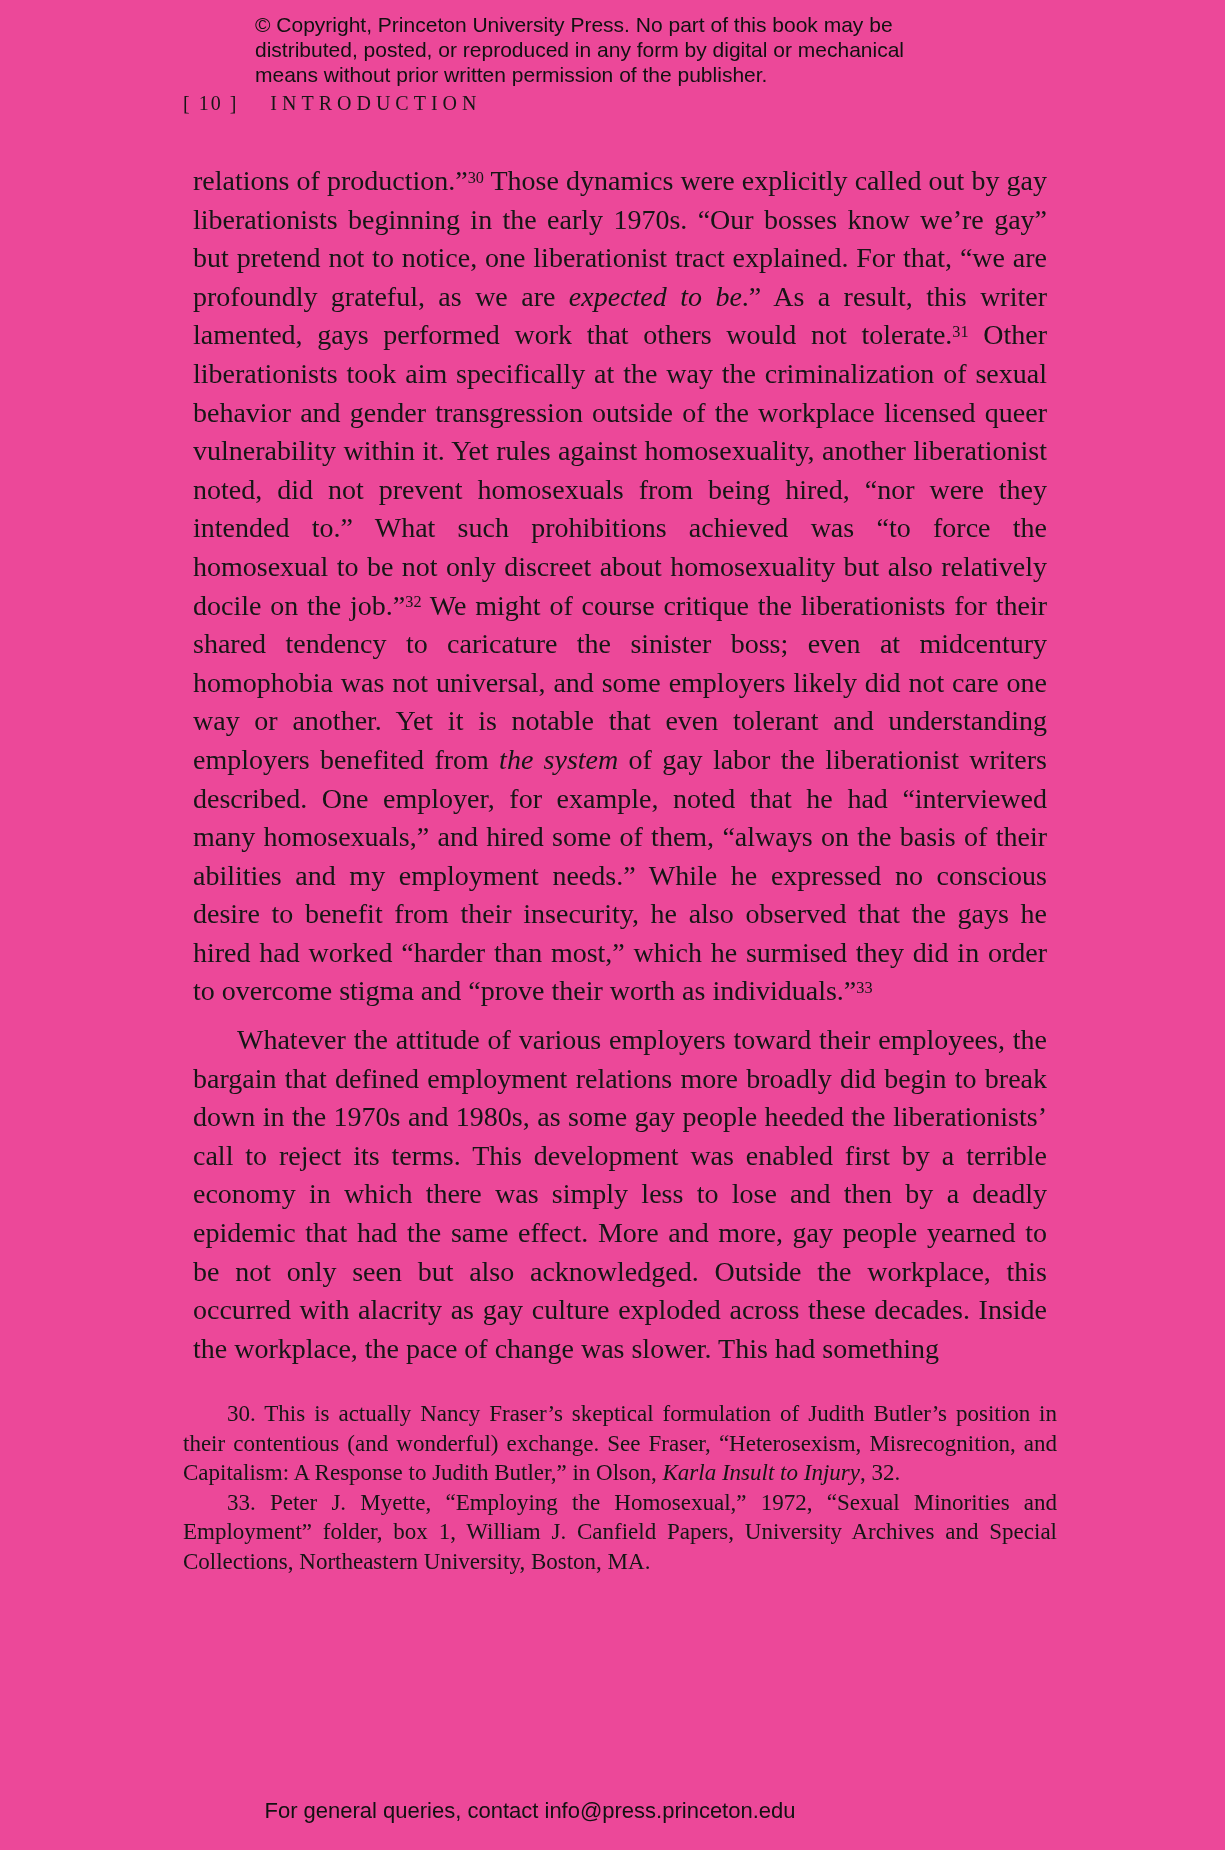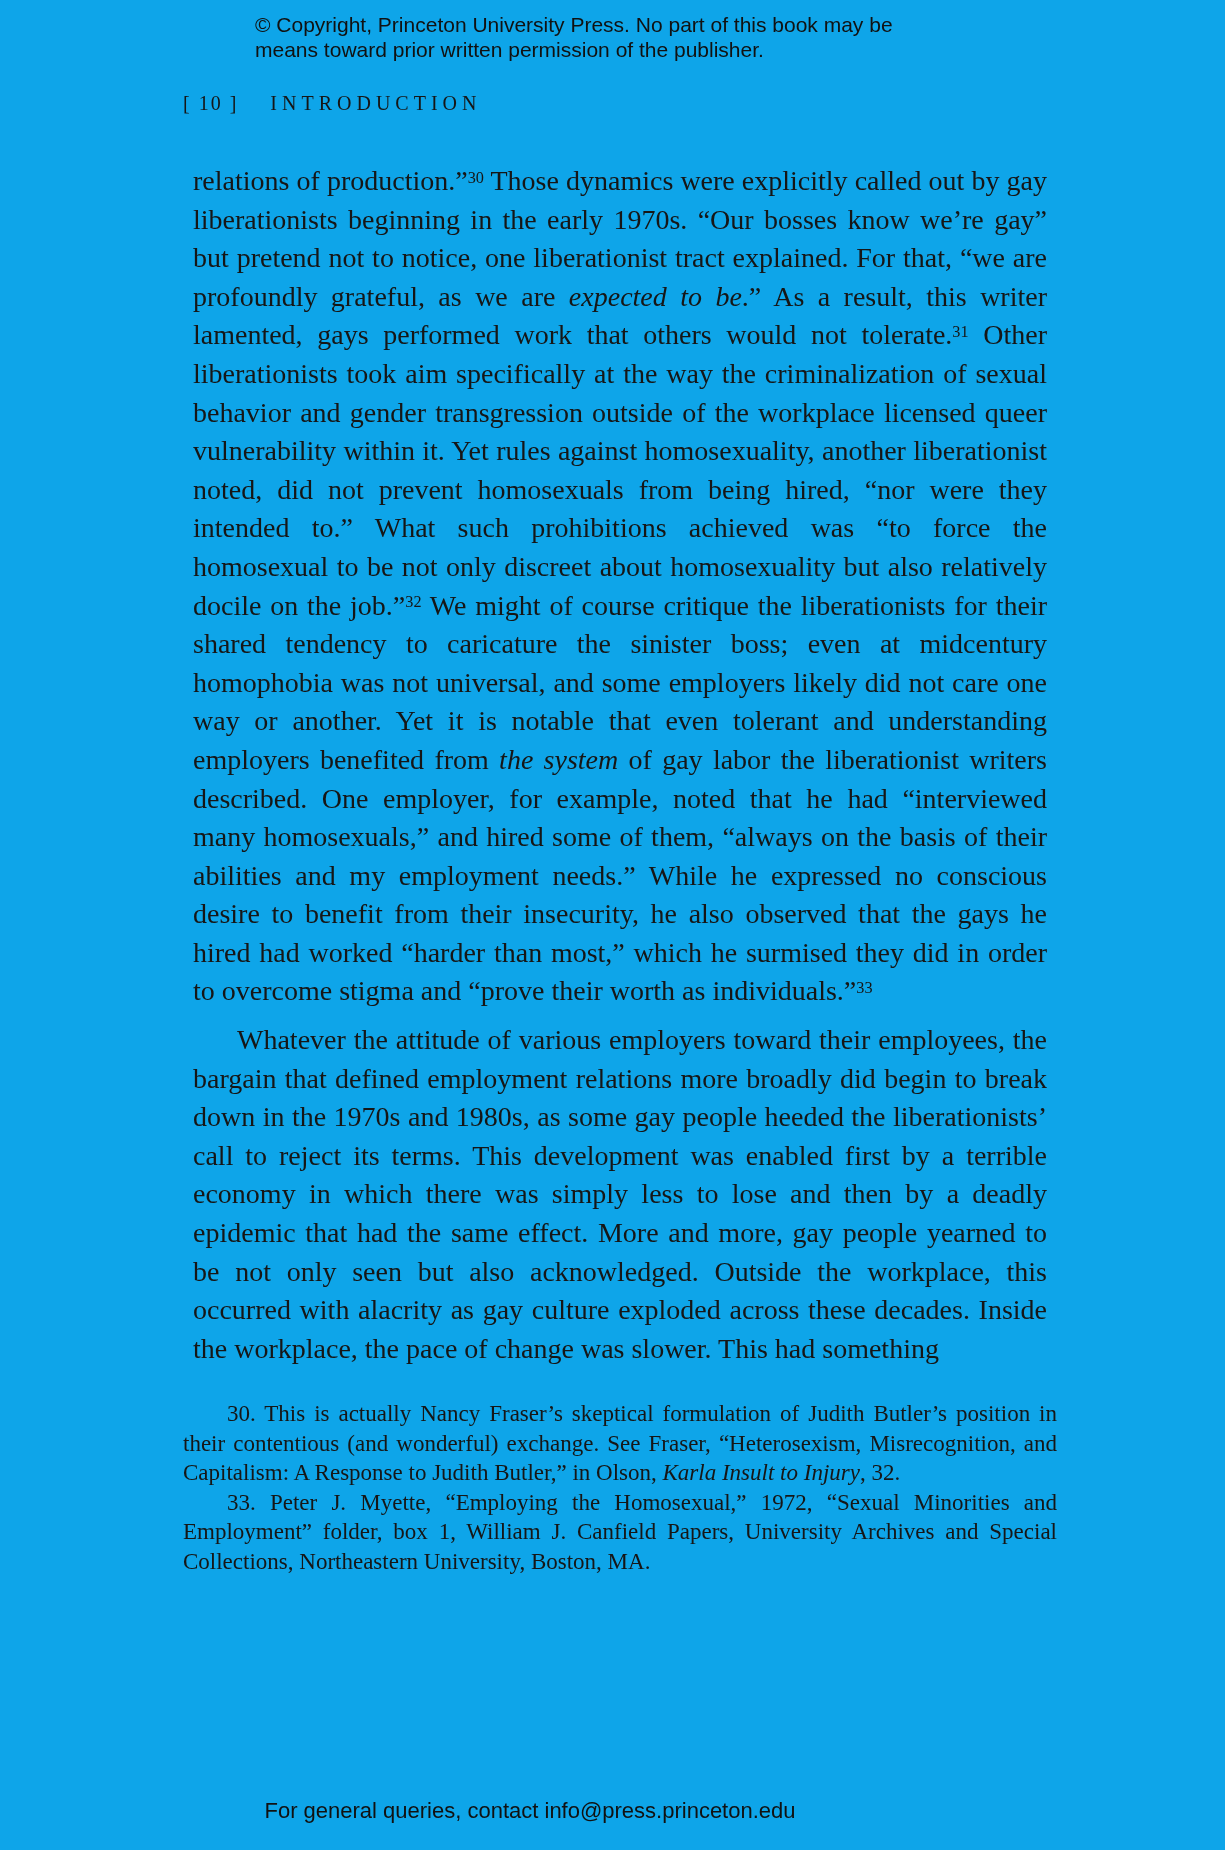--- a/index.html
+++ b/index.html
@@ -1,21 +1,21 @@
 <!DOCTYPE html>
 <html><head>
 <meta charset="utf-8">
 <style>
   html, body { margin: 0; padding: 0; background: #e8e8e8; }
   .page {
     position: relative;
     width: 1225px;
     height: 1850px;
     margin: 0 auto;
-    background: #0ea5e9;
+    background: #ec4899;
     color: #1a1a1a;
     overflow: hidden;
   }
 
   
   .copyright {
     position: absolute;
     left: 255px;
     top: 12px;
     font-family: "Liberation Sans", "DejaVu Sans", sans-serif;
@@ -88,21 +88,22 @@
     color: #111111;
   }
 </style>
 </head>
 <body>
 
 <div class="page">
 
   <header class="copyright">
     <div class="cr-line">© Copyright, Princeton University Press. No part of this book may be</div>
-    <div class="cr-line">means toward prior written permission of the publisher.</div>
+    <div class="cr-line">distributed, posted, or reproduced in any form by digital or mechanical</div>
+    <div class="cr-line">means without prior written permission of the publisher.</div>
   </header>
 
   <div class="running-head">
     <span class="folio">[ 10 ]</span><span class="chapter">INTRODUCTION</span>
   </div>
 
   <main class="body-block">
     <p class="para"><span>relations of production.”</span><sup>30</sup><span> Those dynamics were explicitly called out by gay liberationists beginning in the early 1970s. “Our bosses know we’re gay” but pretend not to notice, one liberationist tract explained. For that, “we are profoundly grateful, as we are </span><i>expected to be</i><span>.” As a result, this writer lamented, gays performed work that others would not tolerate.</span><sup>31</sup><span> Other liberationists took aim specifically at the way the criminalization of sexual behavior and gender transgression outside of the workplace licensed queer vulnerability within it. Yet rules against homosexuality, another liberationist noted, did not prevent homosexuals from being hired, “nor were they intended to.” What such prohibitions achieved was “to force the homosexual to be not only discreet about homosexuality but also relatively docile on the job.”</span><sup>32</sup><span> We might of course critique the liberationists for their shared tendency to caricature the sinister boss; even at midcentury homophobia was not universal, and some employers likely did not care one way or another. Yet it is notable that even tolerant and understanding employers benefited from </span><i>the system</i><span> of gay labor the liberationist writers described. One employer, for example, noted that he had “interviewed many homosexuals,” and hired some of them, “always on the basis of their abilities and my employment needs.” While he expressed no conscious desire to benefit from their insecurity, he also observed that the gays he hired had worked “harder than most,” which he surmised they did in order to overcome stigma and “prove their worth as individuals.”</span><sup>33</sup></p>
     <p class="para indent"><span>Whatever the attitude of various employers toward their employees, the bargain that defined employment relations more broadly did begin to break down in the 1970s and 1980s, as some gay people heeded the liberationists’ call to reject its terms. This development was enabled first by a terrible economy in which there was simply less to lose and then by a deadly epidemic that had the same effect. More and more, gay people yearned to be not only seen but also acknowledged. Outside the workplace, this occurred with alacrity as gay culture exploded across these decades. Inside the workplace, the pace of change was slower. This had something</span></p>
   </main>

